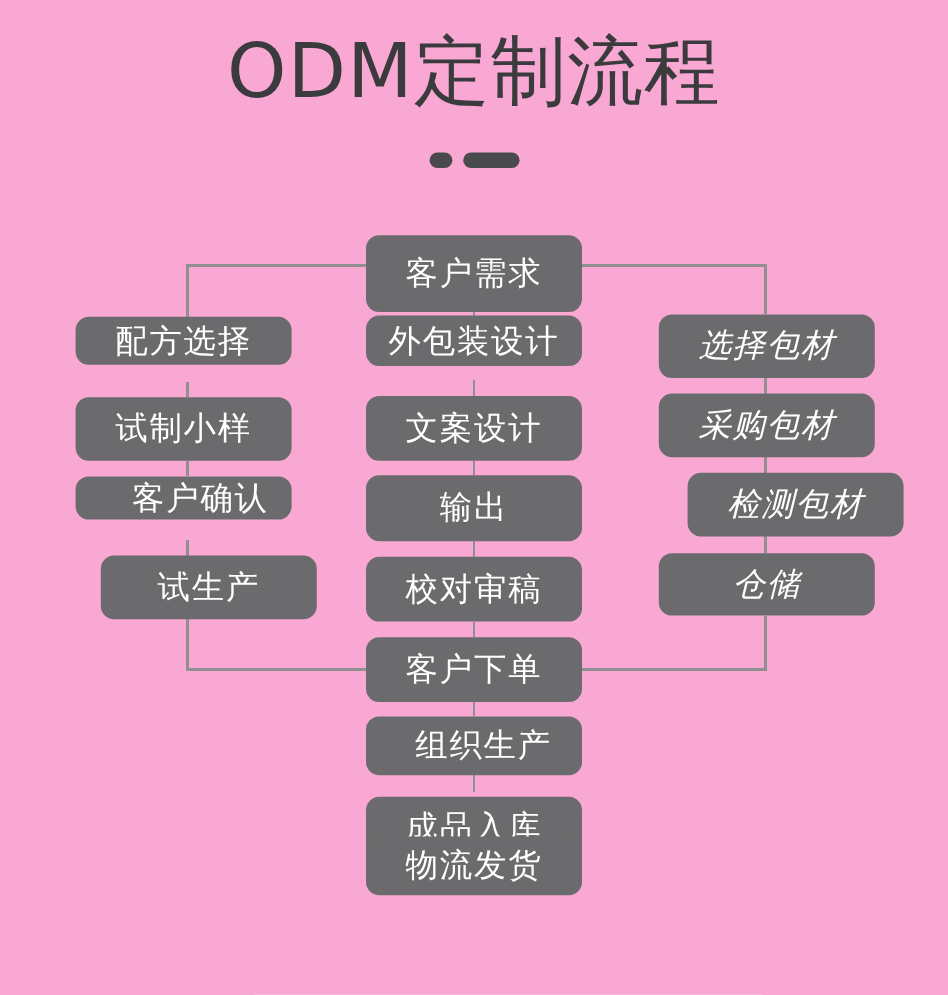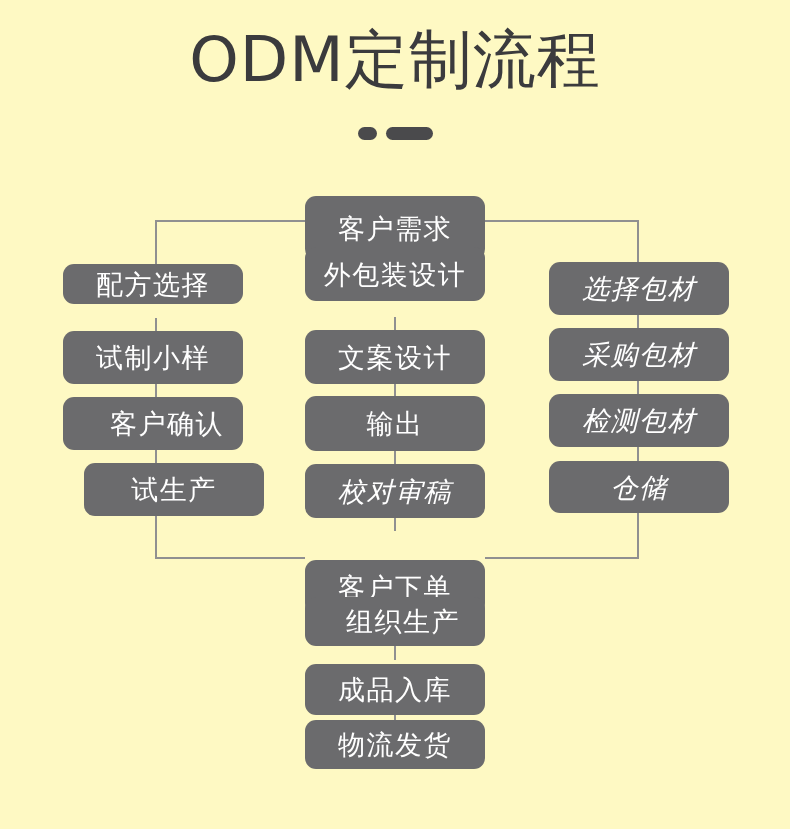--- a/index.html
+++ b/index.html
@@ -10,21 +10,21 @@
     width: 790px;
     height: 829px;
     background: #f4f4f4;
     font-family: "DejaVu Sans", "Liberation Sans", sans-serif;
     overflow: hidden;
   }
   #page {
     position: relative;
     width: 790px;
     height: 829px;
-    background: #fef9c3;
+    background: #f9a8d4;
   }
 
   
   .title {
     position: absolute;
     left: 0;
     top: 22px;
     width: 790px;
     text-align: center;
     font-size: 63px;
@@ -125,45 +125,45 @@
       <path d="M638,315 L638,328"></path>
       <path d="M638,381 L638,394"></path>
       <path d="M638,447 L638,461"></path>
 
       <path d="M638,513 L638,558 L485,558"></path>
     </g>
   </svg>
 
   <div class="box col-mid" style="top:196px;height:64px;">客户需求</div>
 
-  <div class="box col-mid" style="top:247px;height:54px;">外包装设计</div>
+  <div class="box col-mid" style="top:263px;height:42px;">外包装设计</div>
 
   <div class="box col-mid" style="top:330px;height:54px;">文案设计</div>
 
   <div class="box col-mid" style="top:396px;height:55px;">输出</div>
 
-  <div class="box col-mid" style="top:464px;height:54px;font-style:italic;">校对审稿</div>
+  <div class="box col-mid" style="top:464px;height:54px;">校对审稿</div>
 
-  <div class="box col-mid" style="top:531px;height:54px;margin-top:29px;">客户下单</div>
+  <div class="box col-mid" style="top:531px;height:54px;">客户下单</div>
 
   <div class="box col-mid" style="top:597px;height:49px;padding-left:16px;">组织生产</div>
 
   <div class="box col-mid" style="top:664px;height:51px;">成品入库</div>
 
-  <div class="box col-mid" style="top:720px;height:49px;">物流发货</div>
+  <div class="box col-mid" style="top:697px;height:49px;">物流发货</div>
 
   <div class="box col-left" style="top:264px;height:40px;text-align:center;">配方选择</div>
 
   <div class="box col-left" style="top:331px;height:53px;">试制小样</div>
 
-  <div class="box col-left" style="top:397px;height:53px;padding-left:28px;">客户确认</div>
+  <div class="box col-left" style="top:397px;height:36px;padding-left:28px;">客户确认</div>
 
   <div class="box col-left" style="top:463px;height:53px;margin-left:21px;">试生产</div>
 
   <div class="box col-right" style="top:262px;height:53px;">选择包材</div>
 
   <div class="box col-right" style="top:328px;height:53px;">采购包材</div>
 
-  <div class="box col-right" style="top:394px;height:53px;">检测包材</div>
+  <div class="box col-right" style="top:394px;height:53px;margin-left:24px;">检测包材</div>
 
   <div class="box col-right" style="top:461px;height:52px;text-align:right;">仓储</div>
 
 </div>
 
 </body></html>

